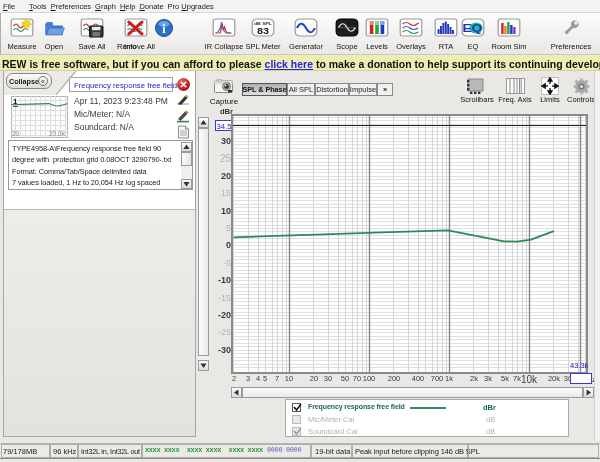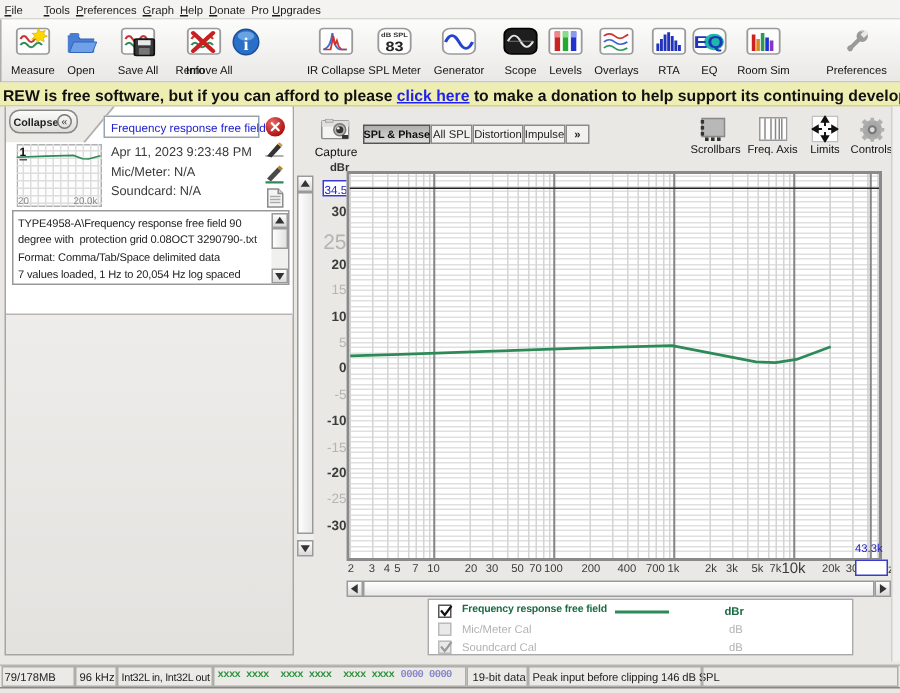--- a/index.html
+++ b/index.html
@@ -310,21 +310,21 @@
       <circle cx="8.5" cy="8.5" r="3" fill="#777"></circle>
       <circle cx="8.5" cy="8.5" r="1.6" fill="#ddd"></circle>
     </svg>
 <div class="abs" style="left:559px;top:95px;width:44px;text-align:center;font-size:7.5px;color:#111">Controls</div>
 
 <div class="abs" style="left:220px;top:107px;font-size:7.5px;font-weight:bold;color:#333">dBr</div>
 <div class="abs" style="left:215px;top:120px;width:18px;height:11px;background:#fff;border:1.5px solid #3a3ad0"></div>
 <div class="abs" style="left:215px;top:122px;width:18px;text-align:center;font-size:7.8px;color:#2222cc">34.5</div>
 
 <div style="position:absolute;right:369px;top:136px;width:28px;text-align:right;font-size:9px;font-weight:bold;color:#3c3c3c">30</div>
-    <div style="position:absolute;right:369px;top:153px;width:28px;text-align:right;font-size:14px;font-weight:normal;color:#b4b4b4">25</div>
+    <div style="position:absolute;right:369px;top:153px;width:28px;text-align:right;font-size:10px;font-weight:normal;color:#b4b4b4">25</div>
     <div style="position:absolute;right:369px;top:171px;width:28px;text-align:right;font-size:9px;font-weight:bold;color:#3c3c3c">20</div>
     <div style="position:absolute;right:369px;top:188px;width:28px;text-align:right;font-size:9px;font-weight:normal;color:#b4b4b4">15</div>
     <div style="position:absolute;right:369px;top:206px;width:28px;text-align:right;font-size:9px;font-weight:bold;color:#3c3c3c">10</div>
     <div style="position:absolute;right:369px;top:223px;width:28px;text-align:right;font-size:9px;font-weight:normal;color:#b4b4b4">5</div>
     <div style="position:absolute;right:369px;top:240px;width:28px;text-align:right;font-size:9px;font-weight:bold;color:#3c3c3c">0</div>
     <div style="position:absolute;right:369px;top:258px;width:28px;text-align:right;font-size:9px;font-weight:normal;color:#b4b4b4">-5</div>
     <div style="position:absolute;right:369px;top:275px;width:28px;text-align:right;font-size:9px;font-weight:bold;color:#3c3c3c">-10</div>
     <div style="position:absolute;right:369px;top:293px;width:28px;text-align:right;font-size:9px;font-weight:normal;color:#b4b4b4">-15</div>
     <div style="position:absolute;right:369px;top:310px;width:28px;text-align:right;font-size:9px;font-weight:bold;color:#3c3c3c">-20</div>
     <div style="position:absolute;right:369px;top:327px;width:28px;text-align:right;font-size:9px;font-weight:normal;color:#b4b4b4">-25</div>

